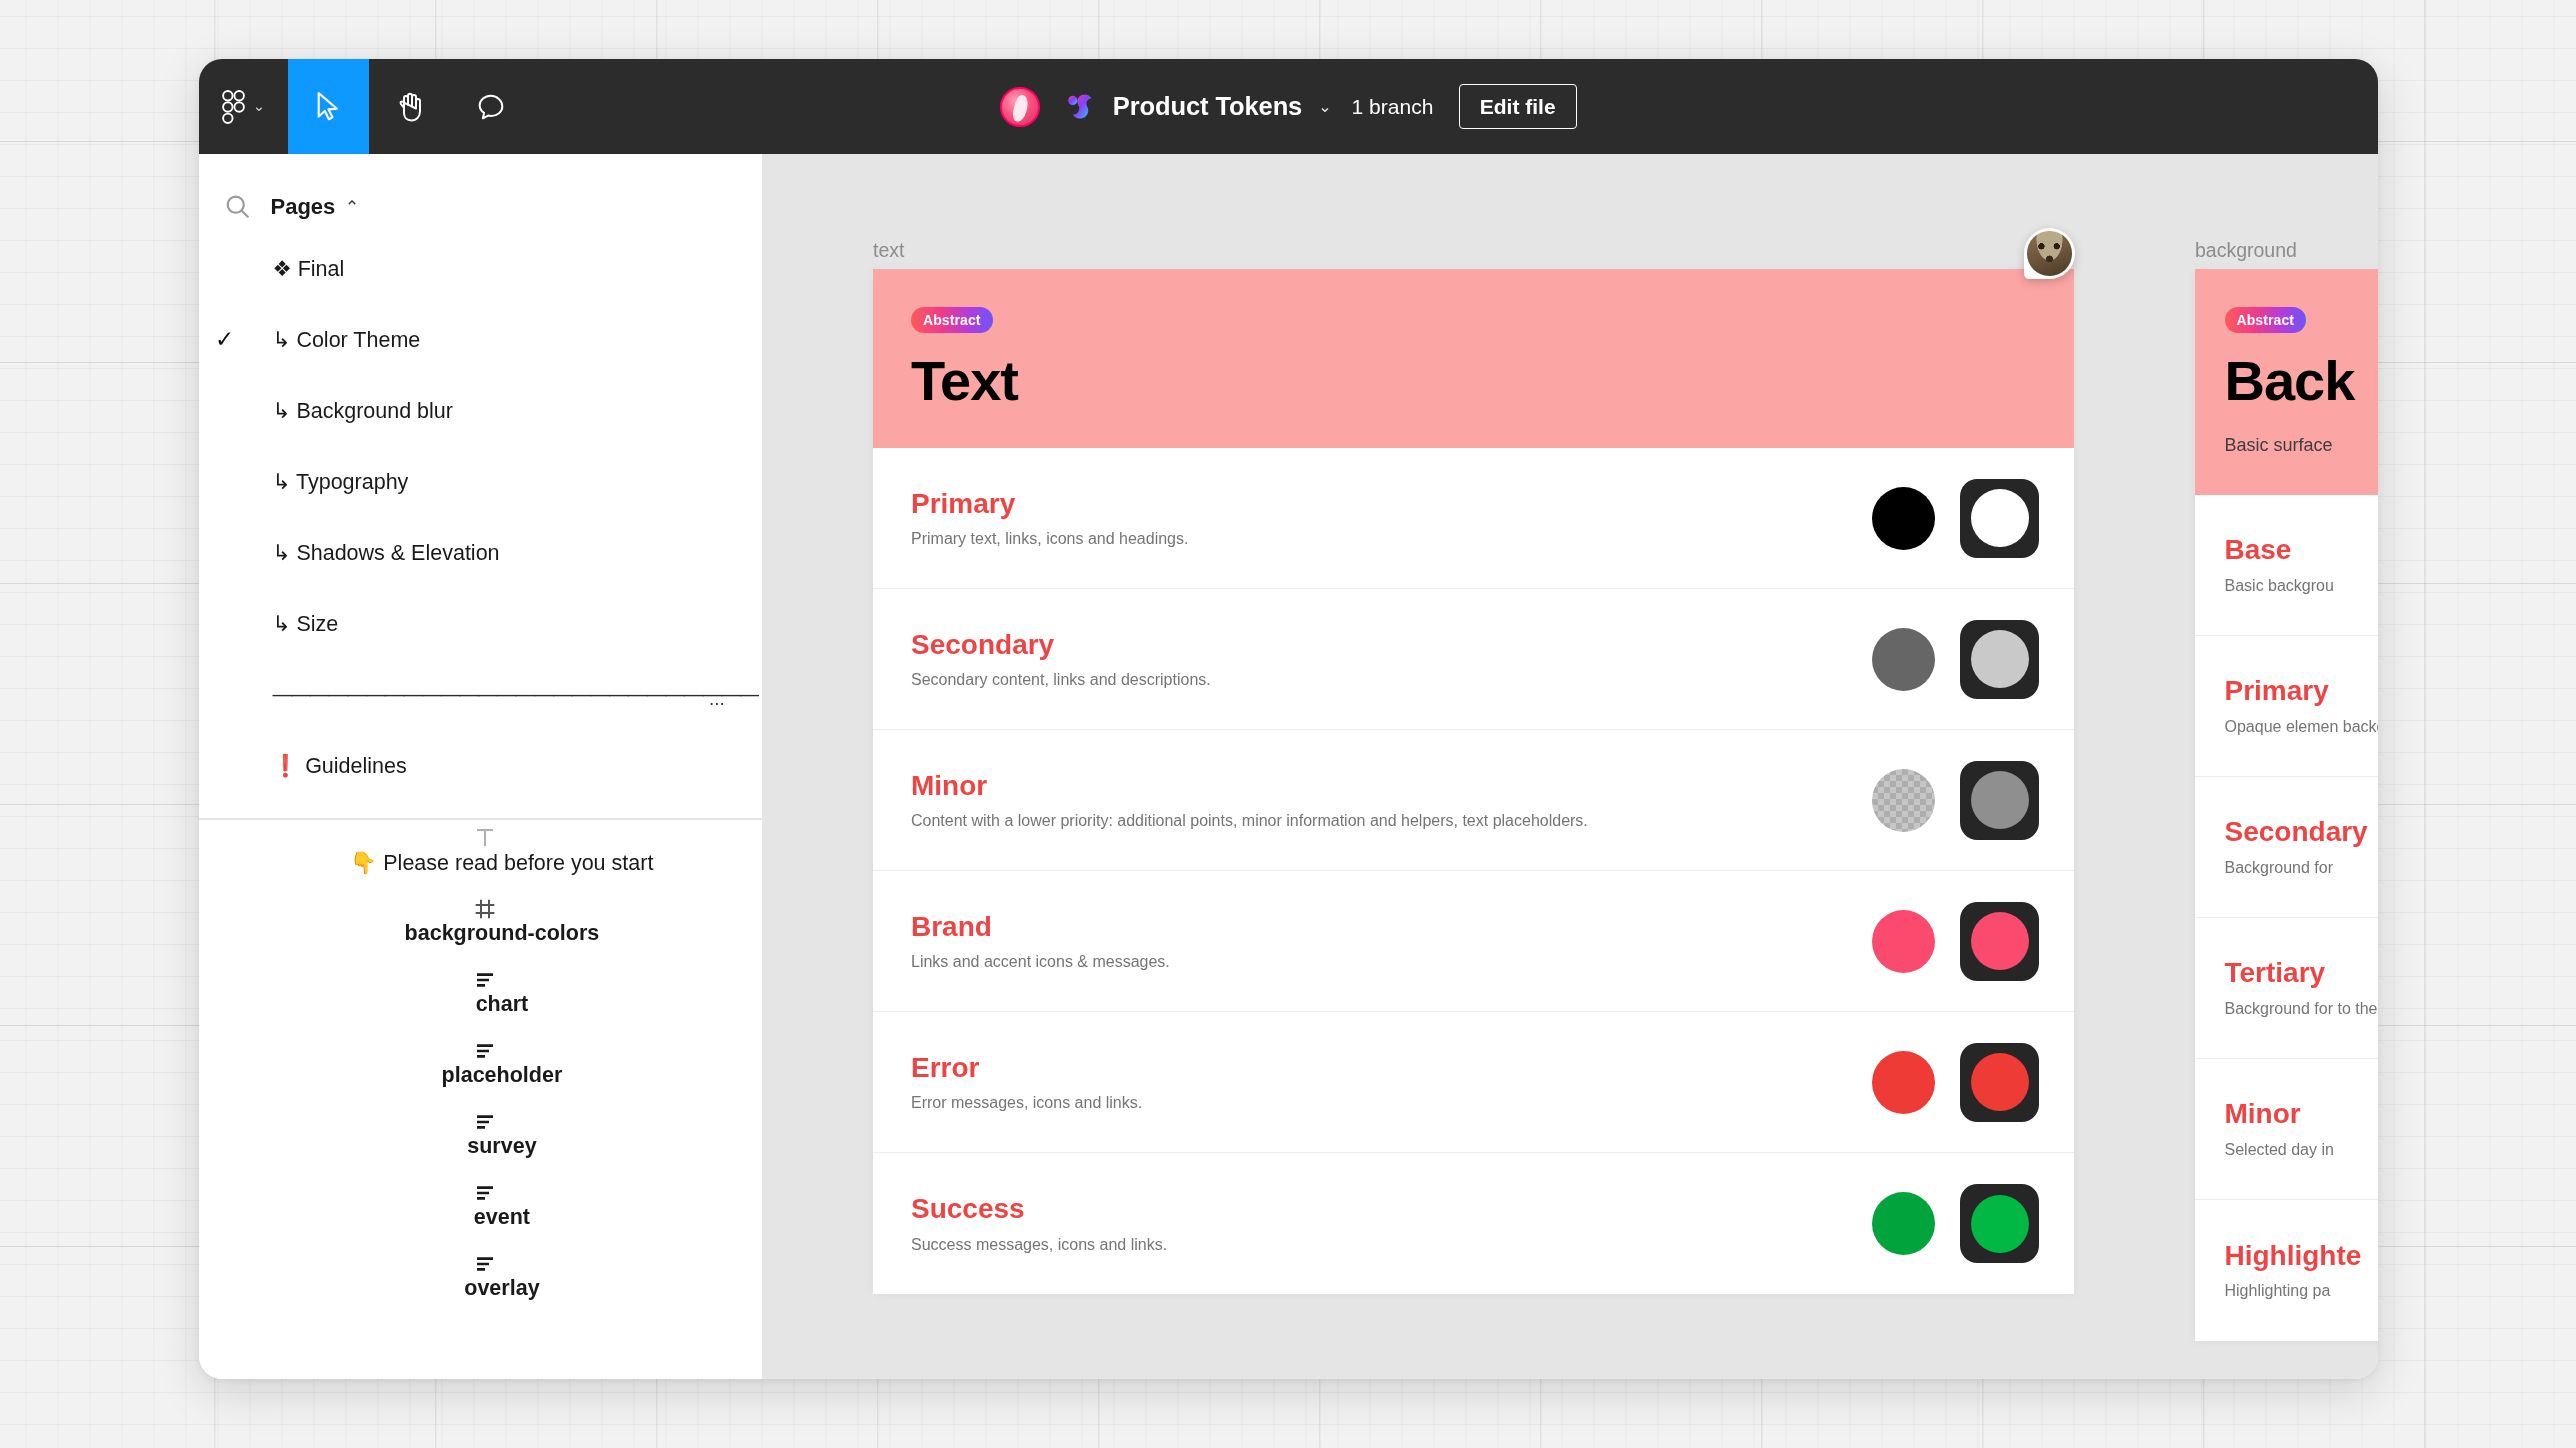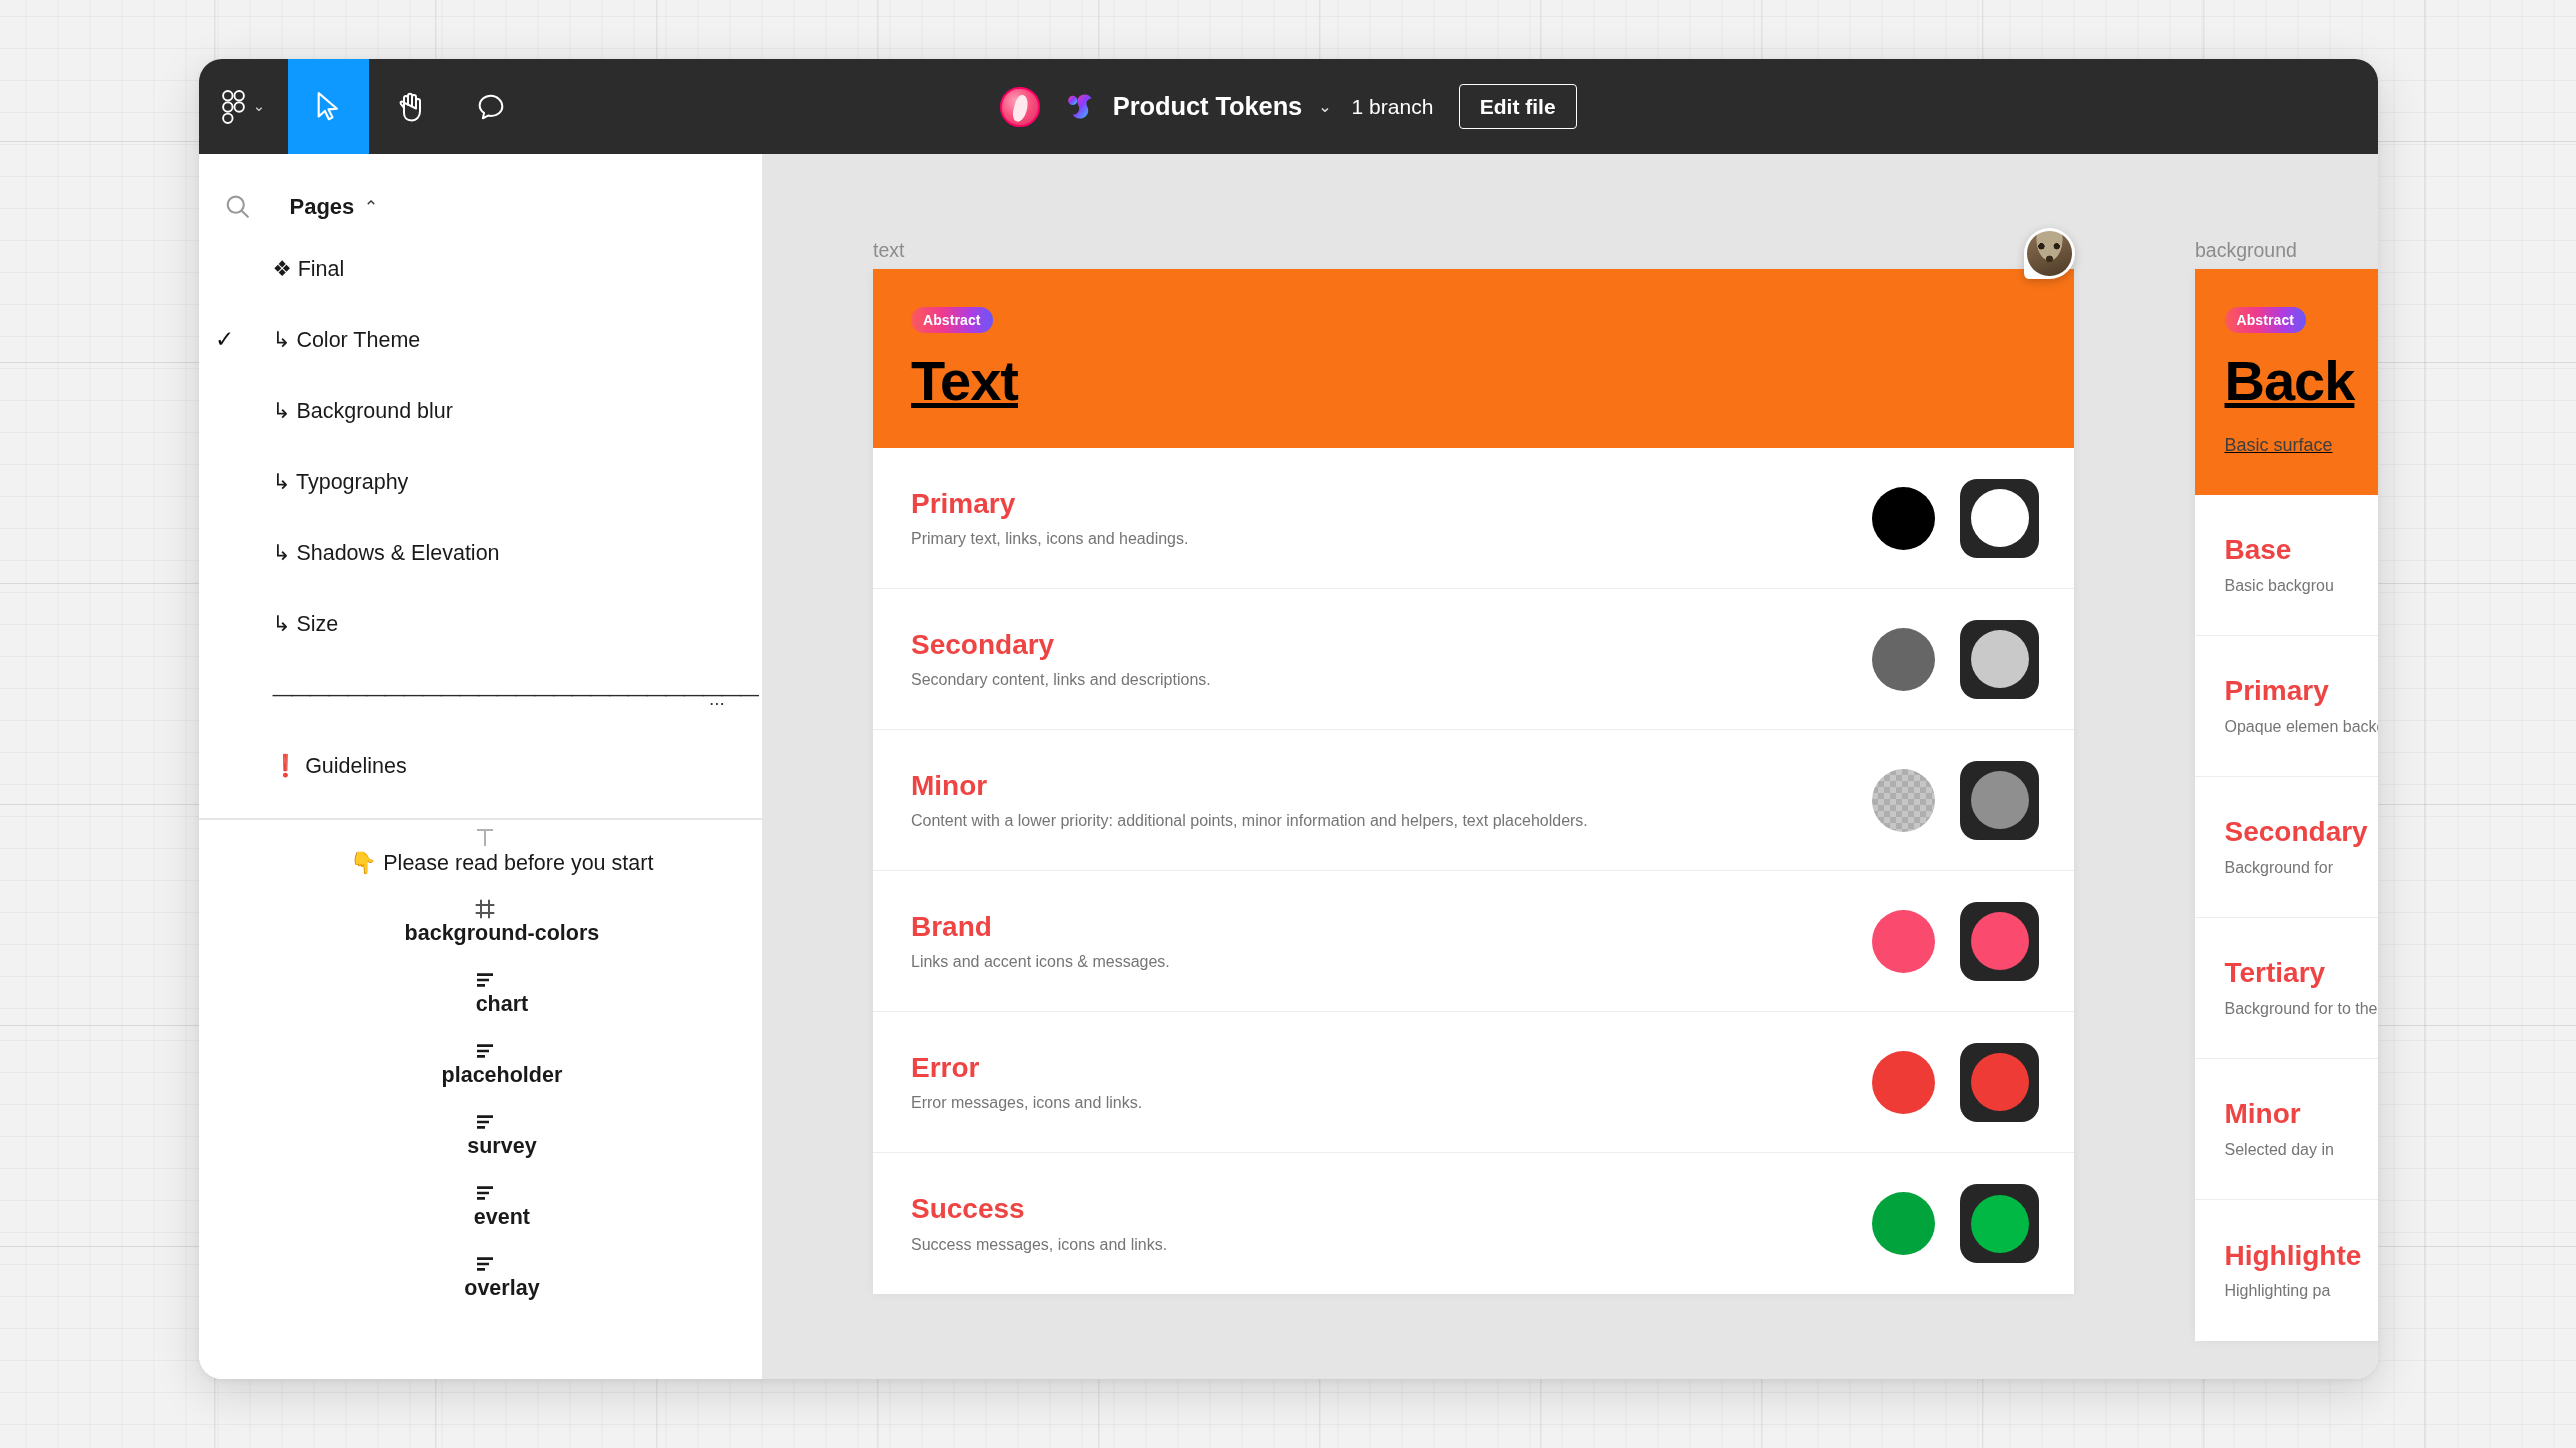--- a/index.html
+++ b/index.html
@@ -94,21 +94,21 @@
     background: #ffffff;
     border-right: 1.3px solid #e6e6e6;
     padding-top: 27px;
     overflow: hidden;
   }
   .pages-header {
     display: flex; align-items: center; gap: 0; height: 52px; padding-left: 25.5px;
     cursor: pointer;
   }
   .pages-header .search-ico { width: 40px; display:flex; align-items:center; }
-  .pages-title { font-size: 22px; font-weight: bold; color: #1a1a1a; margin-left: 25px; }
+  .pages-title { font-size: 22px; font-weight: bold; color: #1a1a1a; margin-left: 6px; }
   .pages-caret { margin-left: 9.4px; color: #3c3c3c; font-size: 17.4px; }
 
   .page-row {
     display: flex; align-items: center; height: 71px;
     padding-left: 16px; cursor: pointer; position: relative;
   }
   .page-check { width: 40px; display: flex; align-items: center; color: #111; font-size: 23px; }
   .page-label {
     margin-left: 17.4px; font-size: 21.5px; color: #1a1a1a;
     white-space: nowrap; overflow: hidden;
@@ -133,23 +133,22 @@
     flex: 1 1 auto; background: #e5e5e5; position: relative; overflow: hidden;
   }
   .frame-label {
     position: absolute; font-size: 19.5px; color: #8c8c8c; white-space: nowrap;
   }
   .token-frame {
     position: absolute; background: #ffffff;
     box-shadow: 0 1.3px 9.4px rgba(0,0,0,0.05);
   }
   .frame-hero {
-    background: #f97316;
+    background: #fca5a5;
     padding: 38px 38px 39px 38px;
-    text-decoration: underline;
   }
   .badge {
     display: inline-block; color: #fff; font-size: 14px; font-weight: bold;
     padding: 4.7px 12px 5.4px 12px; border-radius: 20px;
     background: linear-gradient(90deg, #fb5b5b 0%, #ef3a8c 38%, #b13ce0 72%, #6b56f6 100%);
     letter-spacing: 0.1px;
   }
   .hero-title { font-size: 56px; font-weight: bold; color: #000; margin-top: 20px; letter-spacing: -1px; line-height: 1; }
   .hero-desc { font-size: 18px; color: #3e3e3e; margin-top: 25.5px; }
 

